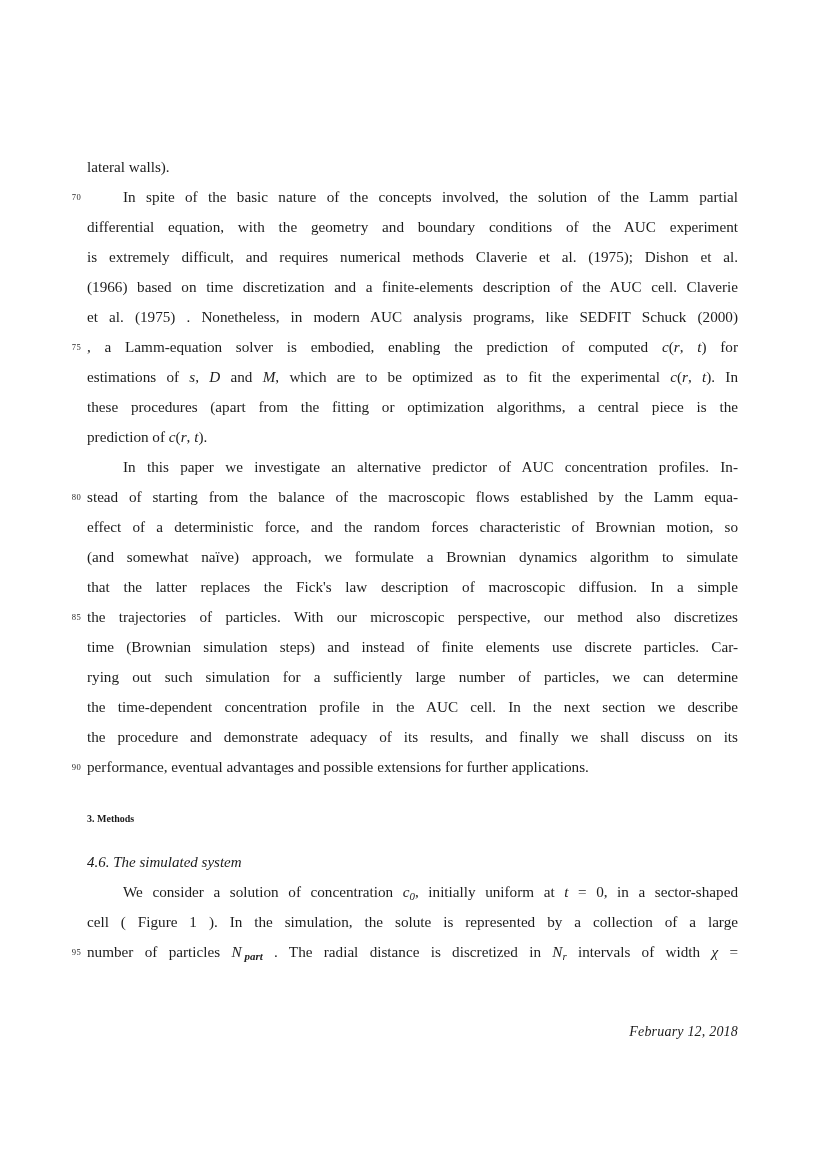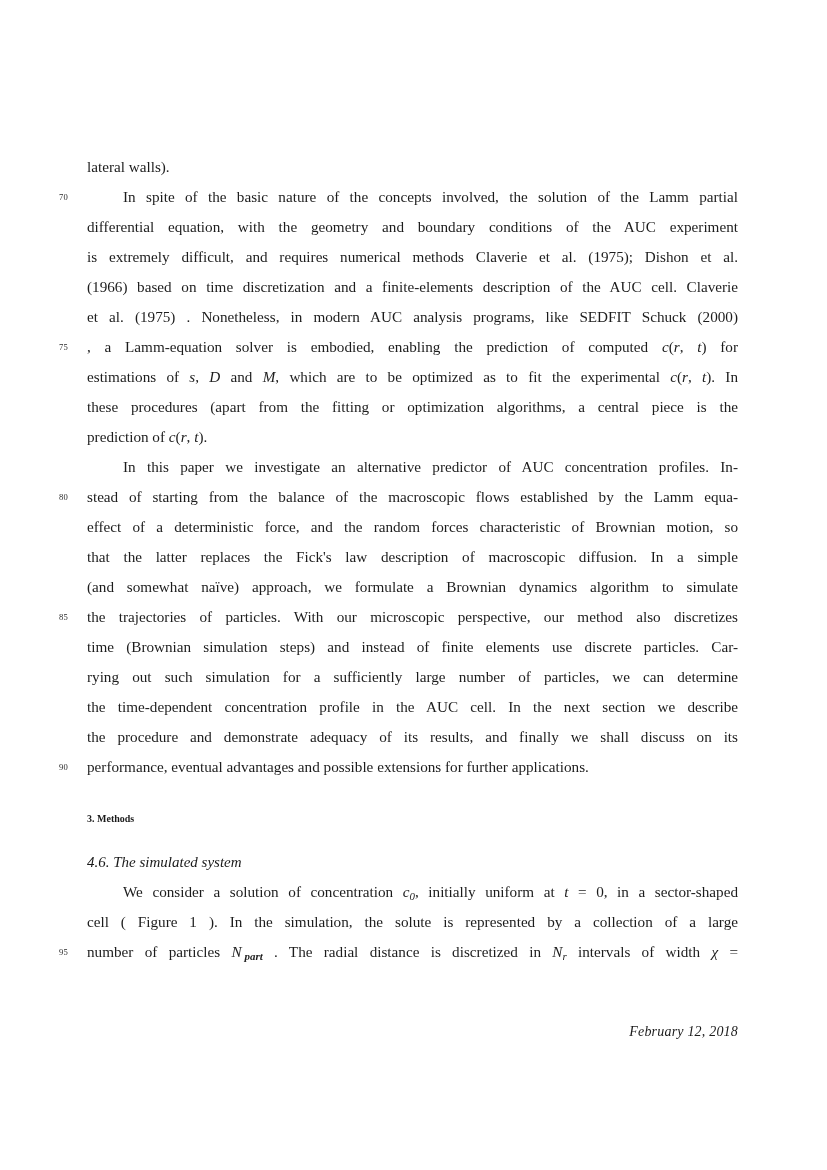--- a/index.html
+++ b/index.html
@@ -47,20 +47,21 @@
     display: inline;
   }
   .indent {
     padding-left: 36px;
   }
   .lineno {
     position: absolute;
     left: -28px;
     top: 0;
     width: 22px;
+    text-align: right;
     font-size: 8.6px;
     line-height: 30px;
     color: #2a2a2a;
     font-family: "Liberation Serif", "DejaVu Serif", serif;
     letter-spacing: 0.3px;
   }
   .math {
     font-style: italic;
     font-family: "Liberation Serif", "DejaVu Serif", serif;
   }
@@ -172,25 +173,25 @@
         <span class="lineno">80</span>
         <span class="just"><span>stead of starting from the balance of the macroscopic flows established by the Lamm equa-</span></span>
       </div>
 
 
       <div class="line">
         <span class="just"><span>effect of a deterministic force, and the random forces characteristic of Brownian motion, so</span></span>
       </div>
 
       <div class="line">
+        <span class="just"><span>(and somewhat naïve) approach, we formulate a Brownian dynamics algorithm to simulate</span></span>
+      </div>
+
+      <div class="line">
         <span class="just"><span>that the latter replaces the Fick's law description of macroscopic diffusion.  In a simple</span></span>
-      </div>
-
-      <div class="line">
-        <span class="just"><span>(and somewhat naïve) approach, we formulate a Brownian dynamics algorithm to simulate</span></span>
       </div>
 
       <div class="line">
         <span class="lineno">85</span>
         <span class="just"><span>the trajectories of particles. With our microscopic perspective, our method also discretizes</span></span>
       </div>
 
       <div class="line">
         <span class="just"><span>time (Brownian simulation steps) and instead of finite elements use discrete particles. Car-</span></span>
       </div>

